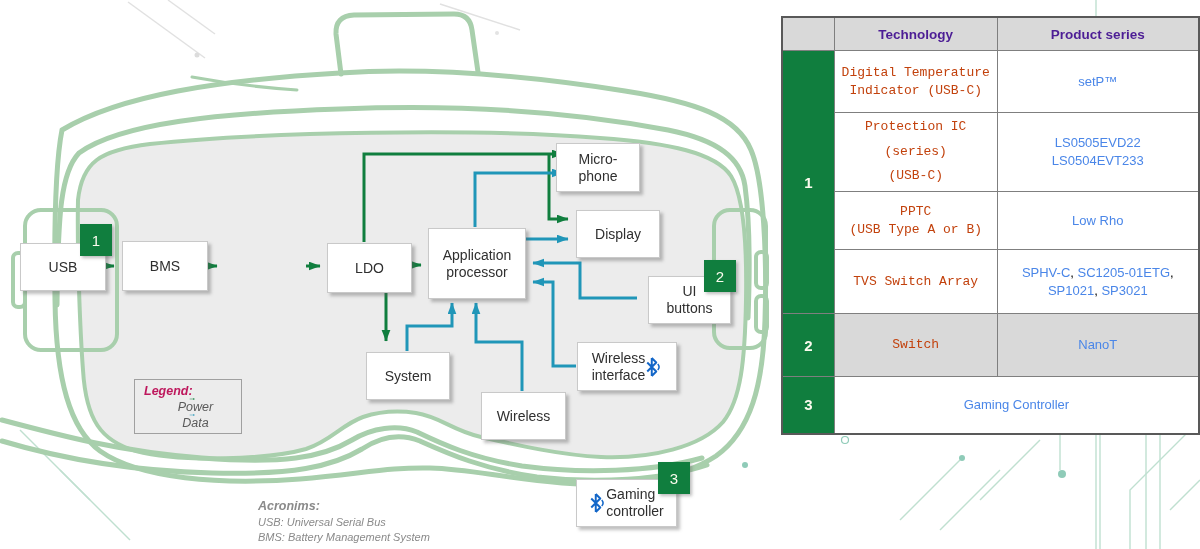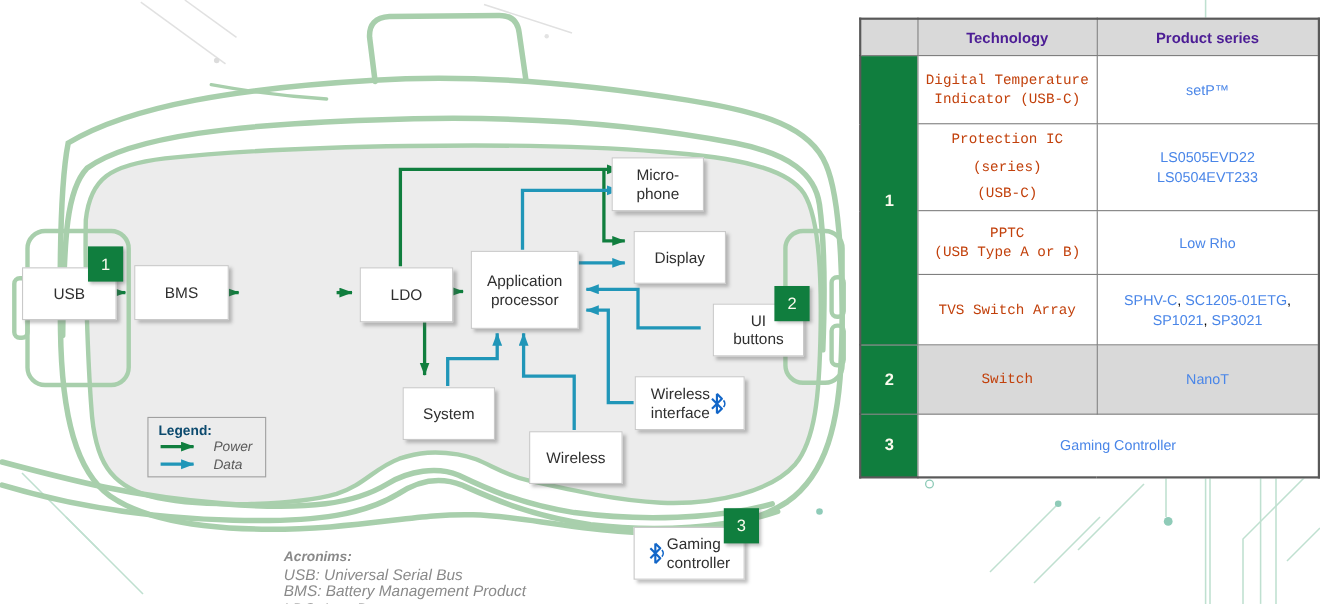--- a/index.html
+++ b/index.html
@@ -15,28 +15,28 @@
   .node .lbl{font-size:14px;line-height:1.18;color:#2f2f2f;text-align:center;white-space:pre-line;}
 
   
   .badge{position:absolute;width:32px;height:32px;background:#107e3e;color:#fbfbee;
     display:flex;align-items:center;justify-content:center;font-size:15px;
     box-shadow:2px 2px 3px rgba(90,90,90,.4);z-index:40;}
 
   
   .legend{position:absolute;left:134px;top:379px;width:108px;height:55px;background:#ececec;
     border:1px solid #a0a0a0;z-index:30;padding:4px 0 0 9px;box-sizing:border-box;}
-  .legend .ttl{font-size:12.5px;font-weight:bold;color:#0c4a6e;}
-  .legend .row{display:flex;align-items:center;height:16px;}
+  .legend .ttl{font-size:12.5px;font-style:italic;font-weight:bold;color:#be185d;}
+  .legend .row{display:flex;align-items:center;height:16px;flex-direction:column;}
   .legend .row span{font-size:12.5px;font-style:italic;color:#5a5a5a;margin-left:6px;}
 
   
   .acronyms{position:absolute;left:258px;top:486px;z-index:30;margin-top:13px;}
   .acronyms .ttl{font-size:12.5px;font-style:italic;font-weight:bold;color:#8a8a8a;}
-  .acronyms div{font-size:14px;font-style:italic;color:#8a8a8a;line-height:15.5px;}
+  .acronyms div{font-size:11px;font-style:italic;color:#8a8a8a;line-height:15.5px;}
 
   
   .tblwrap{position:absolute;left:781px;top:16px;z-index:30;}
   table{border-collapse:collapse;background:#ffffff;border:2px solid #595959;}
   th,td{border:1px solid #7f7f7f;font-size:13px;text-align:center;vertical-align:middle;padding:2px 6px;}
   th{background:#d9d9d9;color:#4c1d95;font-size:13.5px;font-weight:bold;height:28px;}
   th.corner{width:40px;}
   td.num{background:#107e3e;color:#fbfbee;font-weight:bold;font-size:15px;width:40px;}
   td.tech{width:152px;color:#c2410c;white-space:pre-line;line-height:1.35;font-family:Liberation Mono, monospace;}
   td.prod{width:192px;line-height:1.35;}
@@ -240,21 +240,21 @@
           </defs>
         <path d="M2,6 L32,6" stroke="#2096b8" stroke-width="3" marker-end="url(#lb)"></path>
       </svg>
       <span>Data</span>
     </div>
   </div>
 
   <div class="acronyms">
     <div class="ttl">Acronims:</div>
     <div>USB: Universal Serial Bus</div>
-    <div>BMS: Battery Management Product</div>
+    <div>BMS: Battery Management System</div>
     <div>LDO: Low Dropout</div>
   </div>
 
   <div class="tblwrap">
     <table>
       <tbody>
           <tr>
         <th class="corner"></th>
         <th>Technology</th>
         <th>Product series</th>

